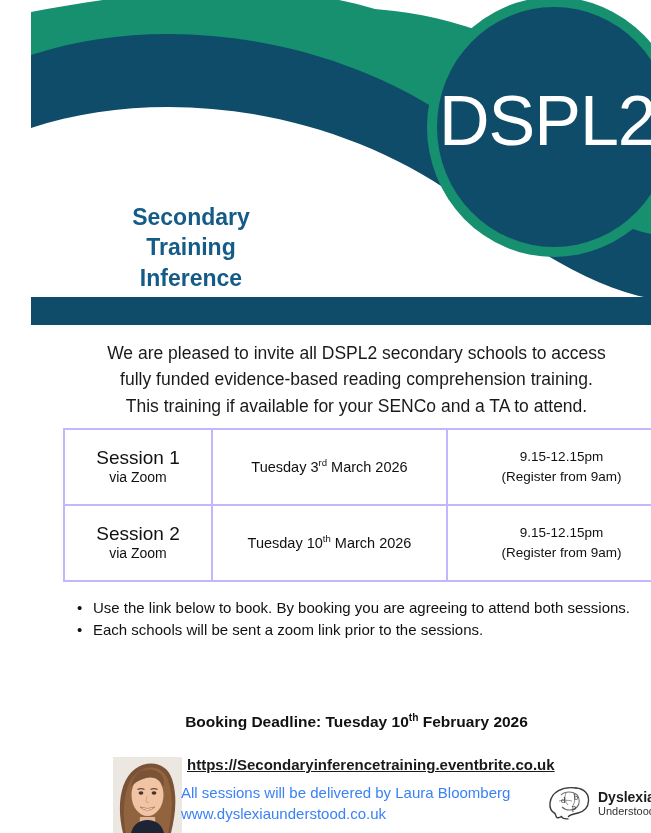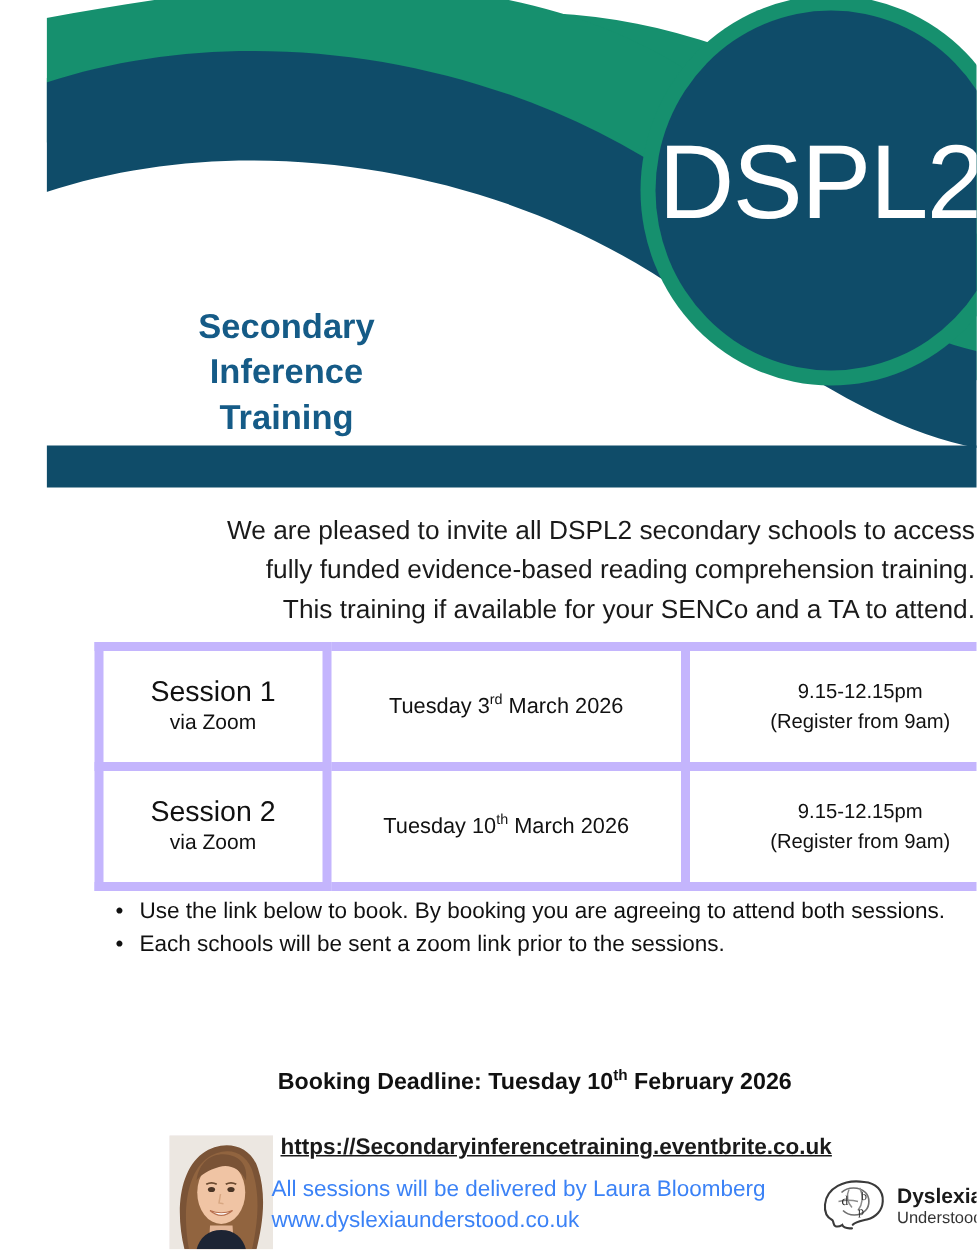--- a/index.html
+++ b/index.html
@@ -60,39 +60,39 @@
     color: #155B87;
     font-family: "Liberation Sans", sans-serif;
   }
 
   
   .intro {
     position: absolute;
     left: 32px;
     top: 340px;
     width: 587px;
-    text-align: right;
+    text-align: center;
     font-size: 17.5px;
     line-height: 1.5;
     color: #1a1a1a;
     font-family: "Liberation Sans", sans-serif;
   }
   .intro p { margin: 0; }
 
   
   .sessions-table {
     position: absolute;
     left: 32px;
     top: 428px;
     width: 582px;
     border-collapse: collapse;
     table-layout: fixed;
   }
   .sessions-table td {
-    border: 6px solid #c4b5fd;
+    border: 2px solid #c4b5fd;
     height: 66px;
     vertical-align: middle;
     text-align: center;
     padding: 4px 4px;
     color: #111111;
   }
   .col-session { width: 138px; }
   .col-date    { width: 225px; }
   .col-time    { width: 219px; border-radius: 16px; }
 
@@ -226,22 +226,22 @@
 
       <ellipse cx="523" cy="127" rx="127" ry="130" fill="#16906E"></ellipse>
 
       <ellipse cx="523" cy="127" rx="117" ry="120" fill="#0F4C69"></ellipse>
     </svg>
 
     <div class="dspl2-wordmark">DSPL2</div>
 
     <div class="flyer-title">
       <div>Secondary</div>
+      <div>Training</div>
       <div>Inference</div>
-      <div>Training</div>
     </div>
   </div>
 
   <div class="intro">
     <p>We are pleased to invite all DSPL2 secondary schools to access</p>
     <p>fully funded evidence-based reading comprehension training.</p>
     <p>This training if available for your SENCo and a TA to attend.</p>
   </div>
 
   <table class="sessions-table">

